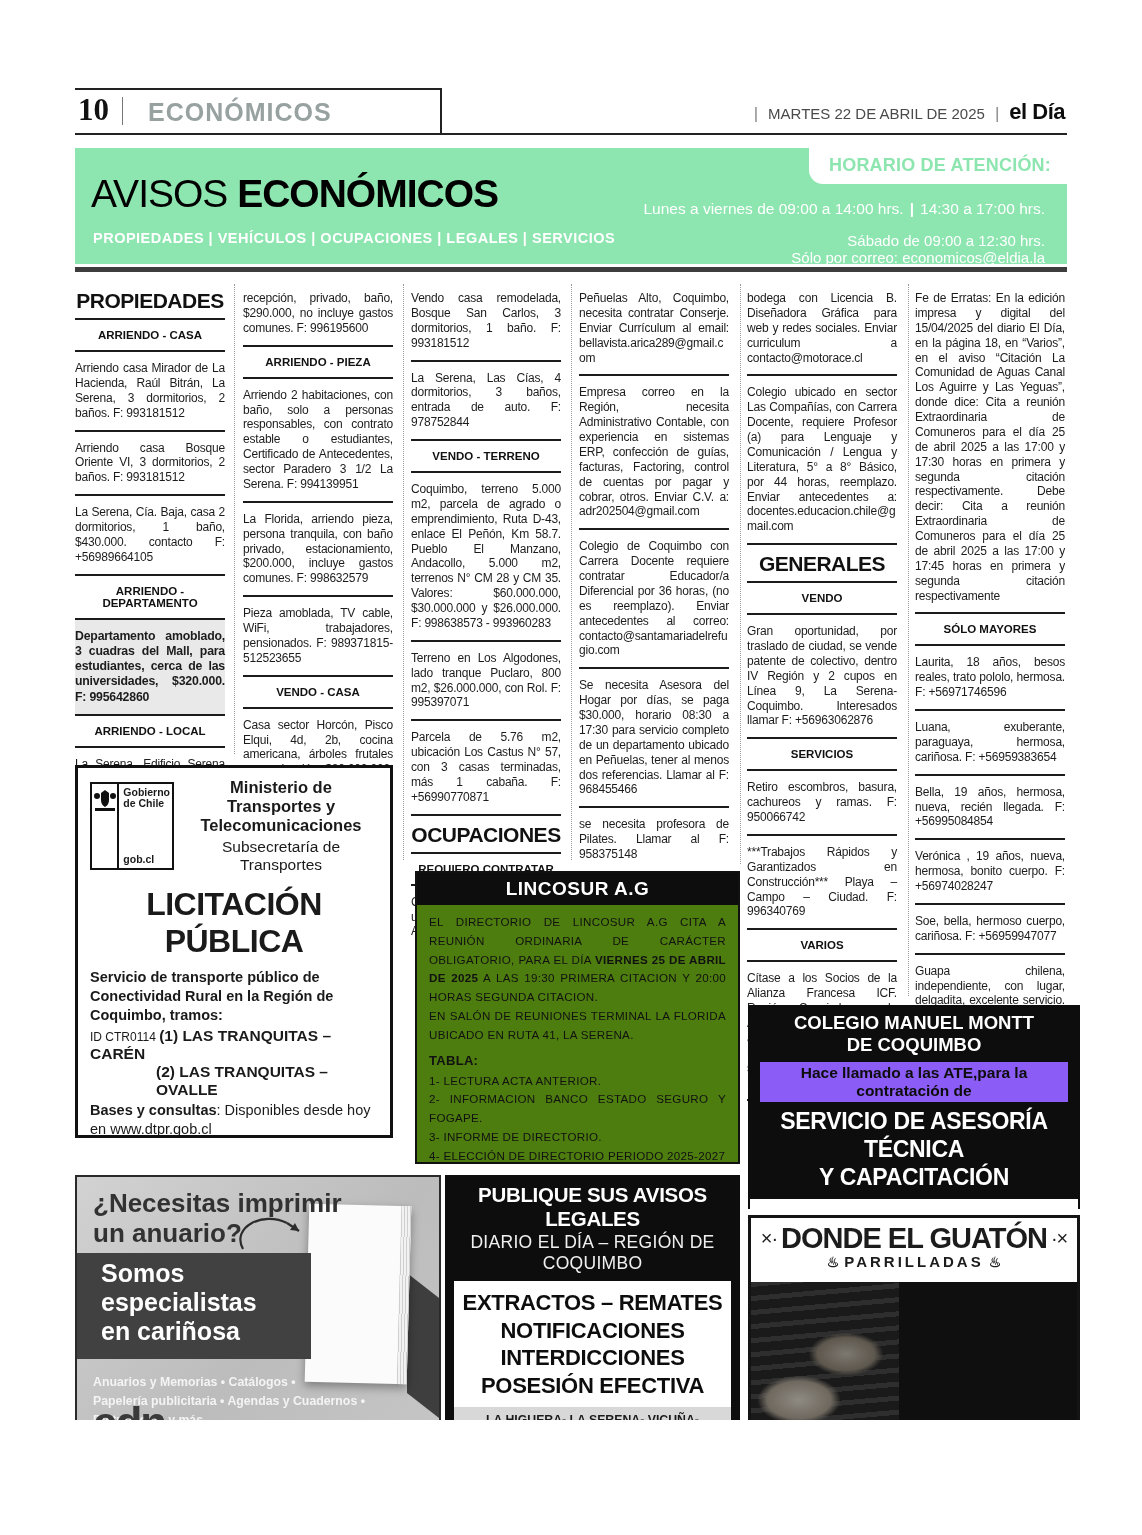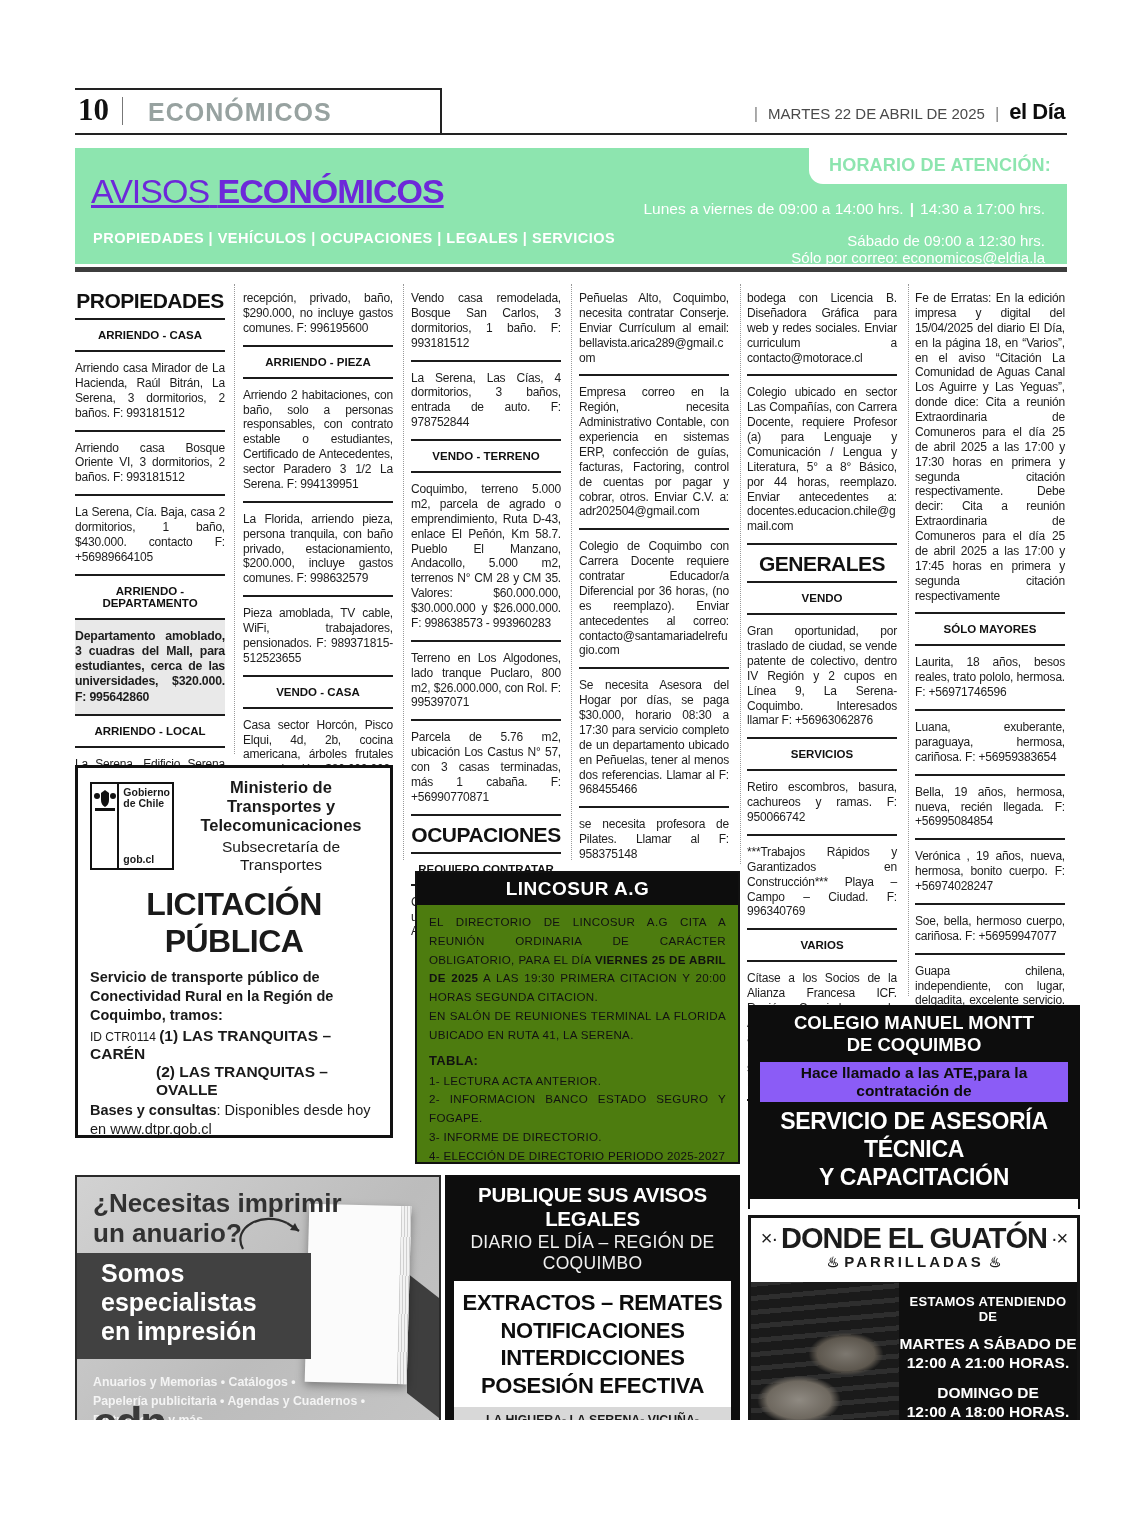--- a/index.html
+++ b/index.html
@@ -13,21 +13,21 @@
            font-size:31px;font-weight:700;color:#111;}
   .pagenum-sep{position:absolute;left:122px;top:97px;height:28px;border-left:1px solid #777;}
   .section-name{position:absolute;left:148px;top:98px;font-size:25px;font-weight:800;
                 color:#97a2a0;letter-spacing:1px;}
   .hdr-right{position:absolute;right:77px;top:99px;font-size:15px;color:#4a4a4a;
              display:flex;align-items:baseline;gap:10px;}
   .hdr-right .pipe{color:#888;font-size:17px;}
   .brand{font-size:22px;font-weight:800;color:#0d0d0d;letter-spacing:-0.5px;}
   
   .banner{position:absolute;left:75px;top:148px;width:992px;height:116px;background:#8de5af;}
-  .banner-title{position:absolute;left:16px;top:24px;font-size:34px;color:#6d28d9;letter-spacing:-1px;text-decoration:underline;}
+  .banner-title{position:absolute;left:16px;top:24px;font-size:39px;color:#000000;letter-spacing:-1px;}
   .banner-title .light{font-weight:400;}
   .banner-title .heavy{font-weight:800;}
   .banner-cats{position:absolute;left:18px;top:82px;font-size:14.5px;font-weight:700;color:#fff;letter-spacing:0.5px;}
   .horario-box{position:absolute;right:0;top:0;background:#fff;padding:7px 16px 8px 20px;
                border-radius:0 0 0 14px;text-align:right;}
   .horario-box span{color:#8de5af;font-weight:800;font-size:18px;letter-spacing:0.2px;}
   .banner-l1{position:absolute;right:22px;top:52px;font-size:15.5px;color:#fff;}
   .banner-l1 .pipe{font-weight:700;padding:0 6px;}
   .banner-l2{position:absolute;right:22px;top:84px;font-size:15px;color:#fff;text-align:right;}
   .banner-l3{position:absolute;right:22px;top:101px;font-size:15px;color:#fff;text-align:right;}
@@ -349,21 +349,21 @@
       <div>un anuario?</div>
     </div>
     <svg class="edn-arrow" width="86" height="48" viewBox="0 0 86 48">
       <path d="M14 40 C 2 18, 34 2, 58 14" fill="none" stroke="#2c2c2c" stroke-width="2.2"></path>
       <path d="M58 14 l 12 8" fill="none" stroke="#2c2c2c" stroke-width="2.2"></path>
       <path d="M70 22 l -9 -1 5 -7 z" fill="#2c2c2c"></path>
     </svg>
     <div class="edn-band">
       <div>Somos</div>
       <div>especialistas</div>
-      <div>en impresión</div>
+      <div>en cariñosa</div>
     </div>
     <div class="edn-bul">
       <div>Anuarios y Memorias • Catálogos •</div>
       <div>Papelería publicitaria • Agendas y Cuadernos •</div>
       <div>Distribución y más.</div>
     </div>
     <div class="edn-logo" style="top:180px;position:absolute;left:16px;margin-top:48px;">
       <div class="e1">edn</div>
       <div class="e2">impresores</div>
     </div>
@@ -392,23 +392,16 @@
 
   </div>
 
   <div class="ad-gua">
     <div class="gua-top">
       <div class="gua-name"><span class="x">×·</span><span>DONDE EL GUATÓN</span><span class="x">·×</span></div>
       <div class="gua-sub"><span class="fl">♨</span><span>PARRILLADAS</span><span class="fl">♨</span></div>
     </div>
     <div class="gua-bot">
       <div class="gua-photo"></div>
-      <div class="gua-txt">
-        <div class="gua-l1">ESTAMOS ATENDIENDO DE</div>
-        <div class="gua-l2"><span>MARTES A SÁBADO DE</span><br><span>12:00 A 21:00 HORAS.</span></div>
-        <div class="gua-l2"><span>DOMINGO DE</span><br><span>12:00 A 18:00 HORAS.</span></div>
-        <div class="gua-l6">RESERVAS: 512 211519</div>
-
-      </div>
     </div>
   </div>
 
 </div>
 
 </body></html>

